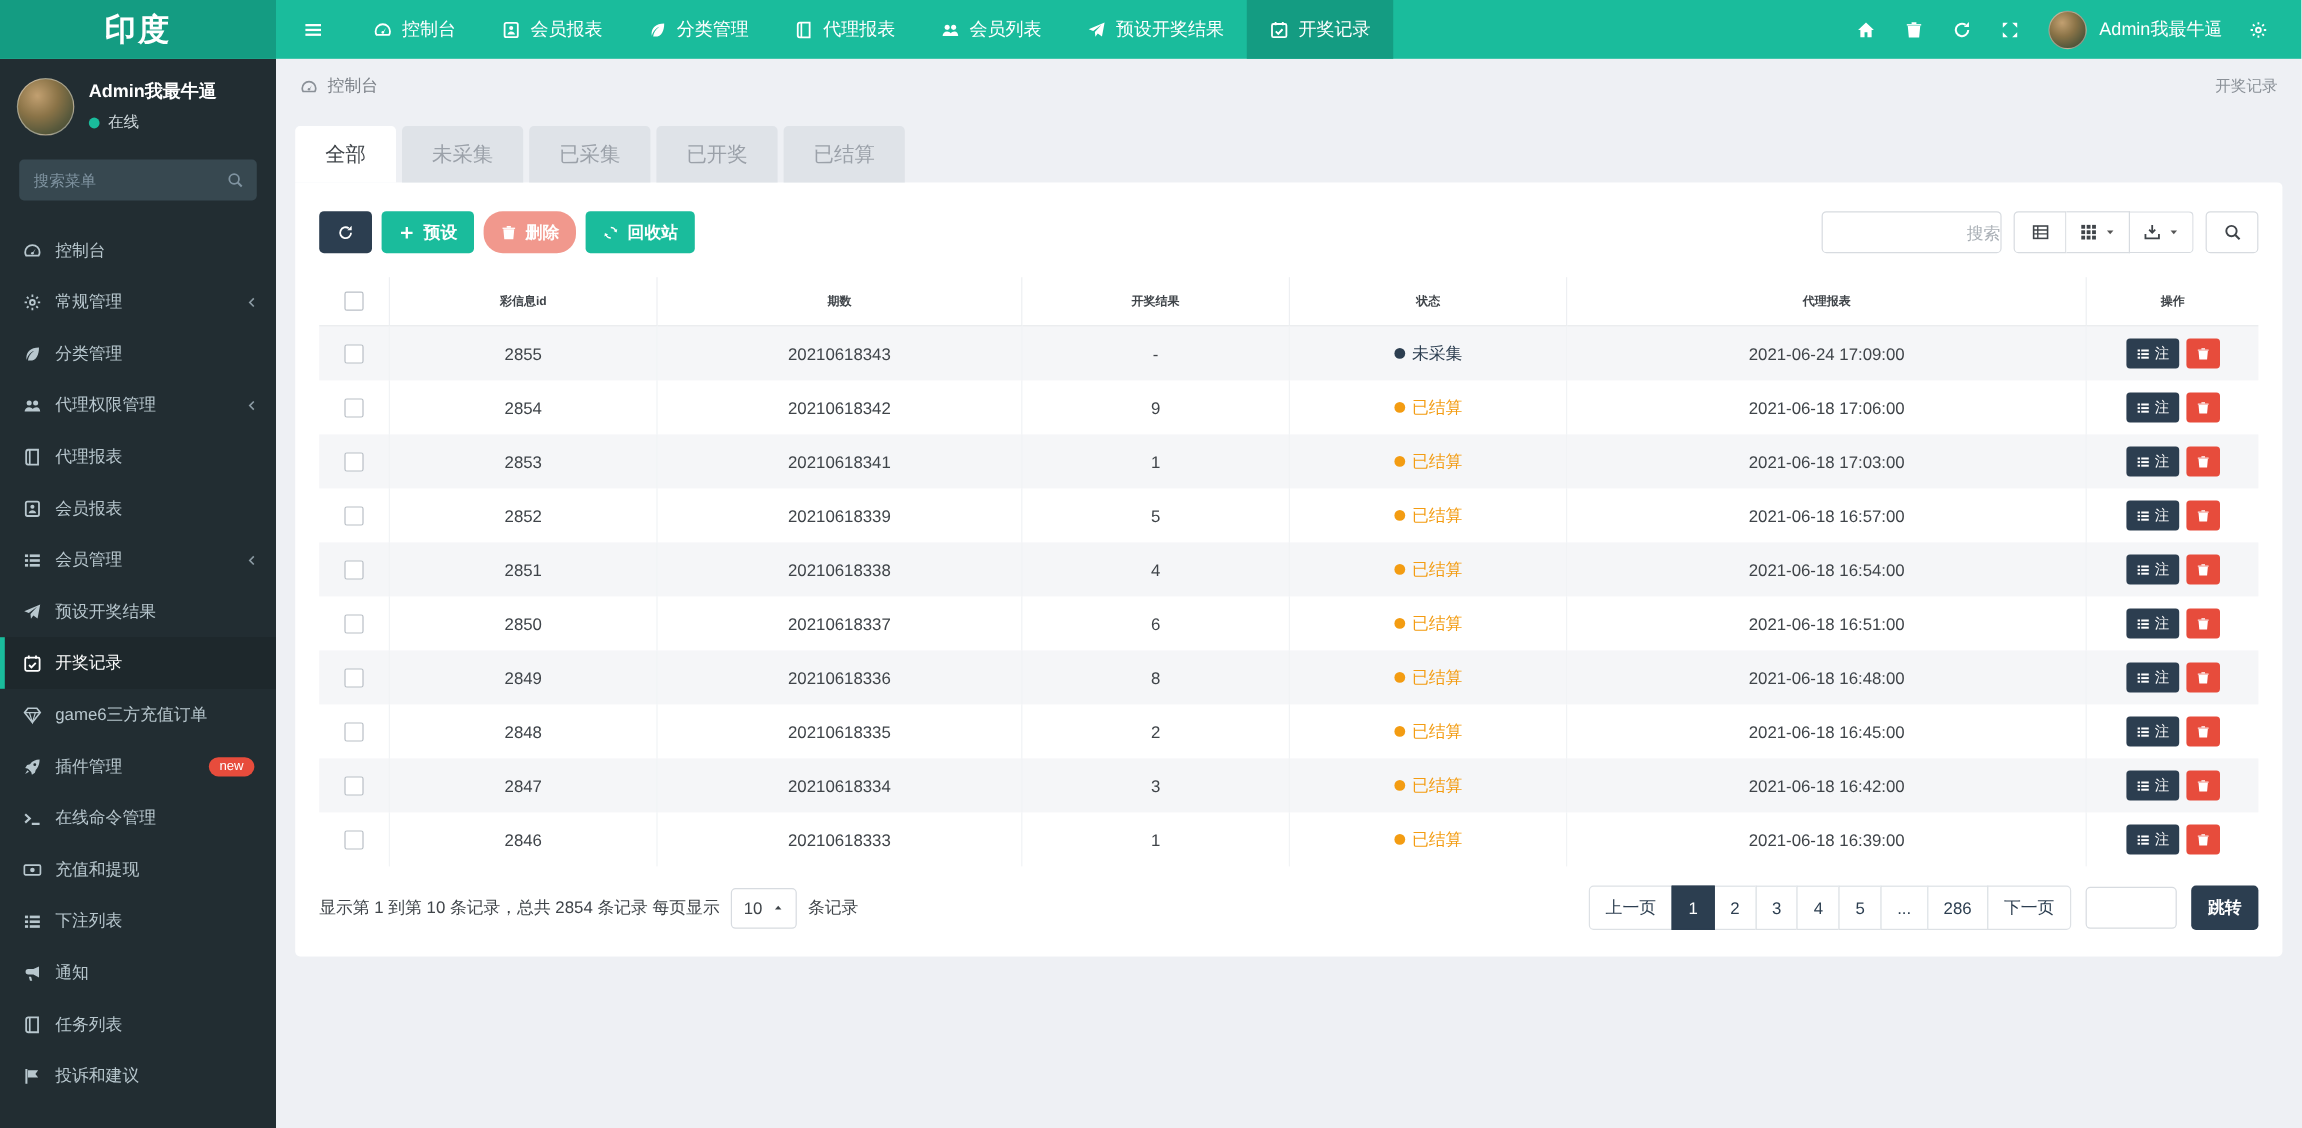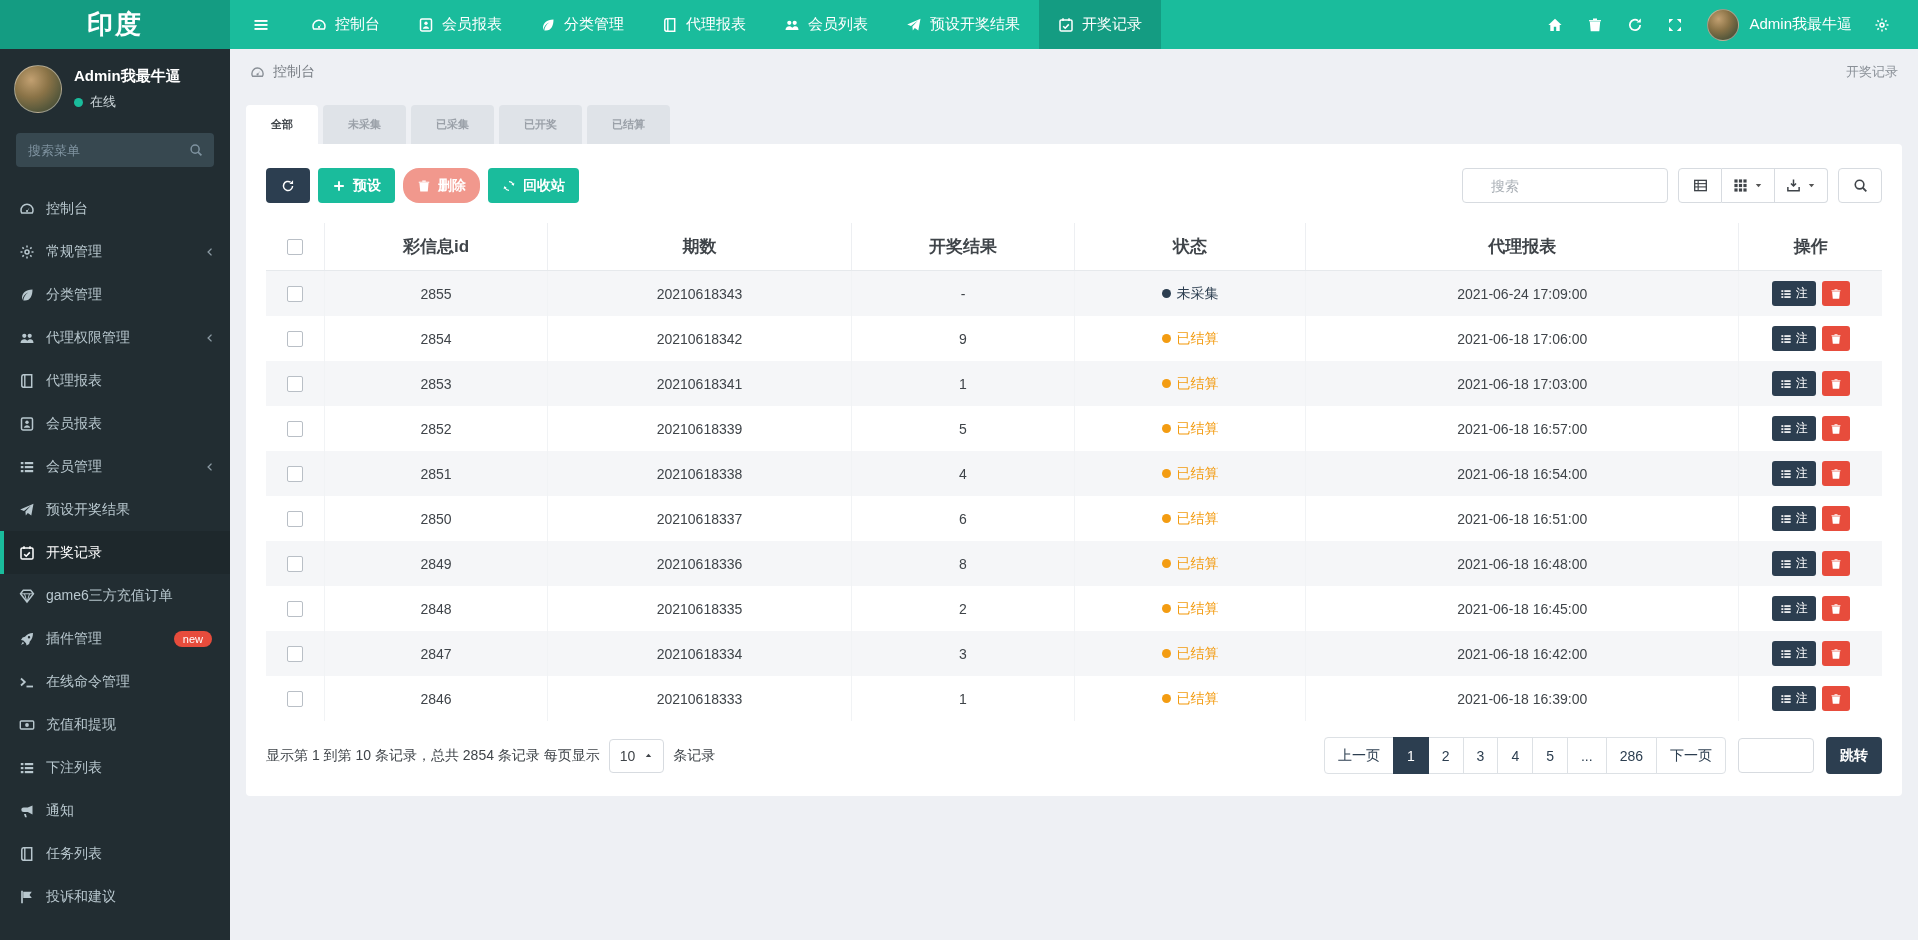--- a/index.html
+++ b/index.html
@@ -42,48 +42,48 @@
 
   
   .main{position:absolute;left:230px;top:49px;width:1688px;height:891px;background:#eef0f4;}
   .crumbbar{height:46px;display:flex;align-items:center;justify-content:space-between;padding:0 20px;color:#7b8087;font-size:14px;}
   .crumb-left{display:flex;align-items:center;gap:8px;}
   .crumb-left .ic{width:15px;height:15px;color:#8a9097;}
   .crumb-right{font-size:13px;color:#8a9097;}
 
   .panel{margin:10px 16px 0;}
   .tabs{display:flex;gap:5px;}
-  .tab{padding:12px 25px;font-size:11px;color:#9ba1a9;background:#dfe3e8;border-radius:4px 4px 0 0;cursor:pointer;font-weight:bold;}
+  .tab{padding:12px 25px;font-size:17px;color:#9ba1a9;background:#dfe3e8;border-radius:4px 4px 0 0;cursor:pointer;}
   .tab.active{background:#fff;color:#3f4449;}
   .card{background:#fff;padding:24px 20px 22px;border-radius:0 4px 4px 4px;min-height:485px;box-sizing:border-box;}
 
   
   .toolbar{display:flex;justify-content:space-between;align-items:center;margin-bottom:20px;}
   .tb-left{display:flex;gap:8px;}
   .btn{height:35px;border:none;border-radius:4px;color:#fff;font-size:14px;display:inline-flex;align-items:center;gap:7px;padding:0 14px;cursor:pointer;font-family:inherit;font-weight:bold;}
   .btn .ic{width:14px;height:14px;}
   .btn-dark{background:#2c3e50;}
   .btn-green{background:#1abc9c;}
   .btn-salmon{background:#f1988d;border-radius:16px;}
   .btn-icon-only{width:44px;justify-content:center;padding:0;}
   .tb-right{display:flex;align-items:center;gap:10px;}
-  .search-input{width:148px;height:33px;border:1px solid #d7dbe0;border-radius:4px;padding:0 28px;font-size:14px;color:#555;outline:none;font-family:inherit;background:#fff;}
+  .search-input{width:148px;height:33px;border:1px solid #d7dbe0;border-radius:4px;padding:0 0;font-size:14px;color:#555;outline:none;font-family:inherit;background:#fff;text-align:right;}
   .search-input::placeholder{color:#aab0b6;}
   .btn-group{display:flex;}
   .gbtn{height:35px;min-width:44px;box-sizing:border-box;background:#fff;border:1px solid #d7dbe0;display:inline-flex;align-items:center;justify-content:center;gap:6px;color:#3f4449;cursor:pointer;padding:0 11px;}
   .btn-group .gbtn + .gbtn{border-left:none;}
   .btn-group .gbtn:first-child{border-radius:4px 0 0 4px;}
   .btn-group .gbtn:last-child{border-radius:0 4px 4px 0;}
   .gbtn.solo{border-radius:4px;}
   .gbtn .ic{width:15px;height:15px;}
   .gbtn .ic.small{width:9px;height:9px;color:#555;}
 
   
   table.grid{width:100%;border-collapse:collapse;table-layout:fixed;text-align:center;font-size:14px;color:#3f4449;}
-  table.grid th{font-weight:bold;padding:12px 6px;border-bottom:1px solid #e6e9ec;border-left:1px solid #edeff2;font-size:17px;}
+  table.grid th{font-weight:bold;padding:12px 6px;border-bottom:1px solid #e6e9ec;border-left:1px solid #edeff2;font-size:10px;}
   table.grid th:first-child{border-left:none;}
   table.grid td{padding:10px 6px;border-left:1px solid #f1f3f5;}
   table.grid td:first-child{border-left:none;}
   table.grid tbody tr:nth-child(odd){background:#f5f6f8;}
   .c0{width:46px;}.c1{width:13%;}.c2{width:18%;}.c3{width:13%;}.c4{width:13.5%;}.c5{width:26%;}
   .cb{display:inline-block;width:14px;height:14px;border:1px solid #b9bfc6;border-radius:2px;background:#fff;cursor:pointer;vertical-align:middle;}
   .status{display:inline-flex;align-items:center;gap:6px;}
   .dot{width:9px;height:9px;border-radius:50%;}
   .act{display:inline-flex;align-items:center;gap:4px;height:25px;padding:0 8px;border-radius:3px;color:#fff;font-size:12px;cursor:pointer;vertical-align:middle;}
   .act .ic{width:12px;height:12px;}

